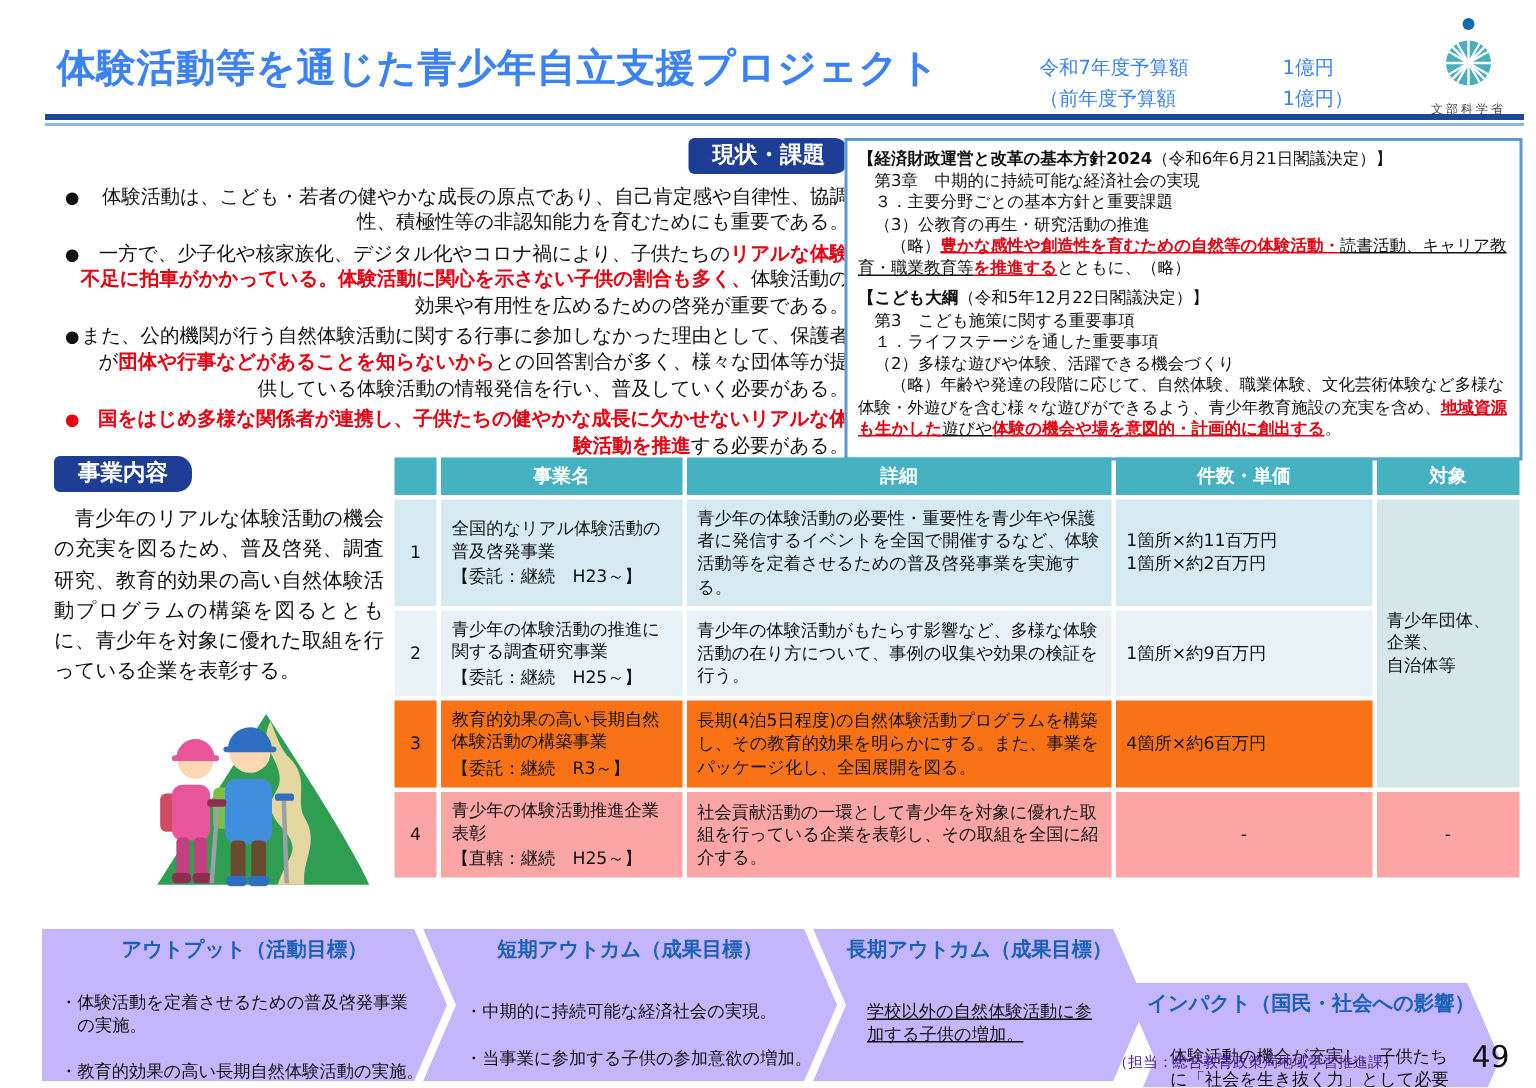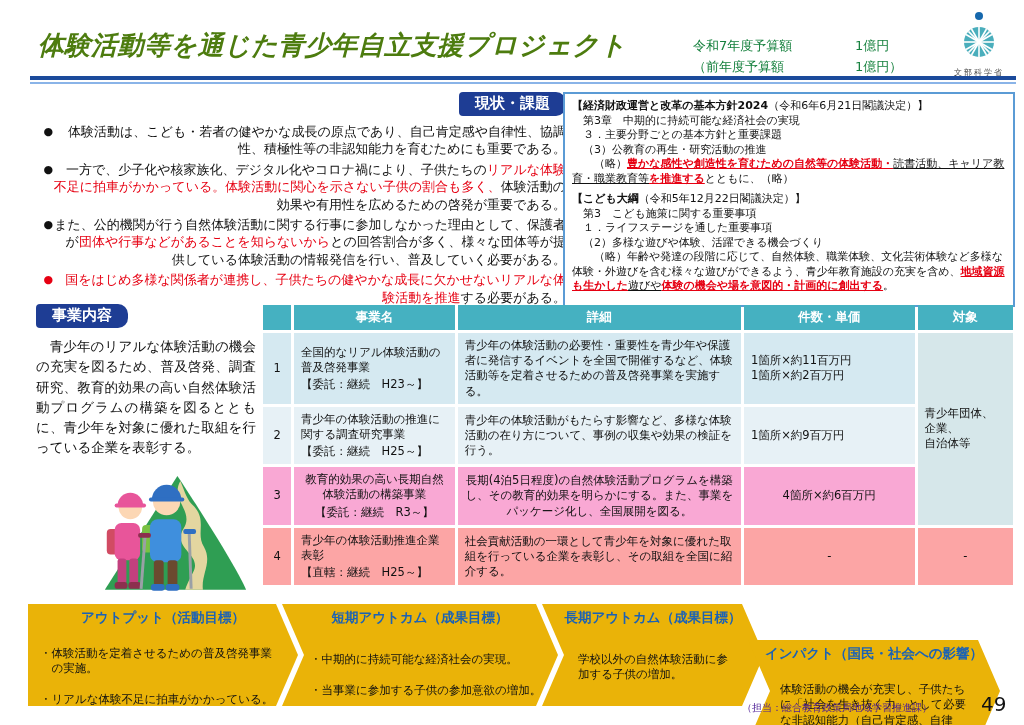--- a/index.html
+++ b/index.html
@@ -1,40 +1,40 @@
 <!DOCTYPE html>
 <html><head>
 <meta charset="utf-8">
 <style>
   html,body{margin:0;padding:0;background:#fff;}
   .page{position:relative;width:1024px;height:725px;background:#fff;overflow:hidden;
         font-family:"DejaVu Sans","Liberation Sans",sans-serif;color:#111;}
 
   
   .page-title{position:absolute;left:38px;top:28px;font-size:26px;font-weight:bold;
-              color:#4d7c0f;letter-spacing:.5px;white-space:nowrap;font-style:italic;}
-  .budget{position:absolute;left:693px;top:36px;font-size:13px;color:#15803d;line-height:1.6;}
+              color:#3b82f6;letter-spacing:.5px;white-space:nowrap;}
+  .budget{position:absolute;left:693px;top:36px;font-size:13px;color:#3b82f6;line-height:1.6;}
   .budget-row{display:grid;grid-template-columns:162px auto;}
   .ministry{position:absolute;left:944px;top:10px;width:70px;text-align:center;}
   .ministry-name{font-size:8px;color:#444;letter-spacing:2px;margin-top:1px;}
   .divider{position:absolute;left:30px;top:76px;width:986px;}
   .divider .d1{height:4px;background:#1b4a9b;}
   .divider .d2{height:2px;background:#8ab4e8;margin-top:2px;}
 
   
   .badge{display:inline-block;background:#1e3d94;color:#fff;font-weight:bold;font-size:15px;
          padding:2px 16px 3px 16px;border-radius:4px 10px 10px 4px;}
 
   
   .issues{position:absolute;left:36px;top:92px;width:530px;text-align:right;}
   .issues-list{margin:7px 0 0 0;padding:0;list-style:none;font-size:13px;line-height:1.34;}
   .issues-list li{display:flex;margin-bottom:3px;}
   .bullet-marker{width:17px;flex:0 0 17px;font-size:11px;padding-top:2px;}
   .bullet-marker.red{color:#e60012;}
-  .seg-red{color:#e60012;font-weight:normal;}
+  .seg-red{color:#e60012;font-weight:bold;}
   .seg-red-u{color:#e60012;font-weight:bold;text-decoration:underline;}
   .seg-u{text-decoration:underline;}
 
   
   .policy-box{position:absolute;left:563px;top:92px;width:452px;box-sizing:border-box;
               border:2px solid #5b9bd5;background:#fff;padding:5px 7px;font-size:11px;
               line-height:1.32;color:#111;}
   .policy-block{margin-bottom:6px;}
   .policy-title{font-weight:bold;}
   .policy-line{white-space:pre-wrap;}
@@ -48,40 +48,40 @@
   
   table.biz{position:absolute;left:260px;top:302px;border-collapse:separate;border-spacing:3px;
             table-layout:fixed;width:756px;}
   table.biz th{background:#45b1c1;color:#fff;font-weight:bold;font-size:12.5px;
                padding:4px 2px;text-align:center;}
   table.biz td{font-size:11.5px;line-height:1.32;padding:5px 7px;vertical-align:middle;}
   .col-no{width:28px;}.col-name{width:160px;}.col-detail{width:282px;}
   .col-unit{width:170px;}.col-target{width:95px;}
   tr.row-1 td{background:#d5e9f1;}
   tr.row-2 td{background:#e7f1f6;margin-left:17px;}
-  tr.row-3 td{background:#f9a8d4;text-align:center;}
+  tr.row-3 td{background:#f97316;}
   tr.row-4 td{background:#fca5a5;}
   td.target-merged{background:#d6e7ea !important;white-space:pre-line;vertical-align:middle;}
   td.no-cell{text-align:center;padding:2px;}
   td.unit-cell{white-space:pre-line;}
   td.center{text-align:center;}
   .biz-note{display:block;margin-top:2px;}
 
   
   .logic{position:absolute;left:28px;top:603px;width:985px;height:102px;}
-  .chev{position:absolute;top:1px;height:102px;background:#eab308;box-sizing:border-box;}
+  .chev{position:absolute;top:16px;height:102px;background:#c4b5fd;box-sizing:border-box;}
   .chev-notch{clip-path:polygon(0 0,calc(100% - 22px) 0,100% 50%,calc(100% - 22px) 100%,0 100%,22px 50%);}
   .chev-flat{clip-path:polygon(0 0,calc(100% - 22px) 0,100% 50%,calc(100% - 22px) 100%,0 100%);}
   .chev1{left:0;width:270px;}
   .chev2{left:254px;width:276px;}
   .chev3{left:514px;width:222px;}
   .chev4{left:720px;width:252px;margin-top:36px;}
   .chev-header{text-align:center;color:#1b62b5;font-weight:bold;font-size:13.5px;padding-top:5px;}
   .chev-body{padding:4px 10px 0 12px;font-size:11.5px;line-height:1.32;white-space:pre-line;}
-  .chev3 .chev-body{padding-left:36px;padding-right:26px;}
+  .chev3 .chev-body{padding-left:36px;padding-right:26px;text-decoration:underline;}
   .chev4 .chev-body{padding-left:32px;padding-right:30px;}
 
   
   .footer-dept{position:absolute;left:742px;top:701px;font-size:10px;color:#4c1d95;}
   .footer-page{position:absolute;left:981px;top:692px;font-size:20px;color:#111;}
 </style>
 </head>
 <body>
 
 <div class="page">
@@ -248,21 +248,21 @@
       </tr>
     </tbody>
   </table>
 
   <div class="logic">
     <div class="chev chev1 chev-flat">
       <div class="chev-header">アウトプット（活動目標）</div>
       <div class="chev-body">
         <div>・体験活動を定着させるための普及啓発事業
 　の実施。</div>
-        <div>・リアルな体験不足に拍車がかかっている。</div>
+        <div>・教育的効果の高い長期自然体験活動の実施。</div>
         <div>・体験活動を実施した企業等に対する表彰の実
 　施。</div>
       </div>
     </div>
     <div class="chev chev2 chev-notch">
       <div class="chev-header">短期アウトカム（成果目標）</div>
       <div class="chev-body" style="padding-left:28px;padding-top:10px;">
         <div>・中期的に持続可能な経済社会の実現。</div>
         <div>・当事業に参加する子供の参加意欲の増加。</div>
         <div>・応募企業数が直近３年の平均を上回る。</div>

